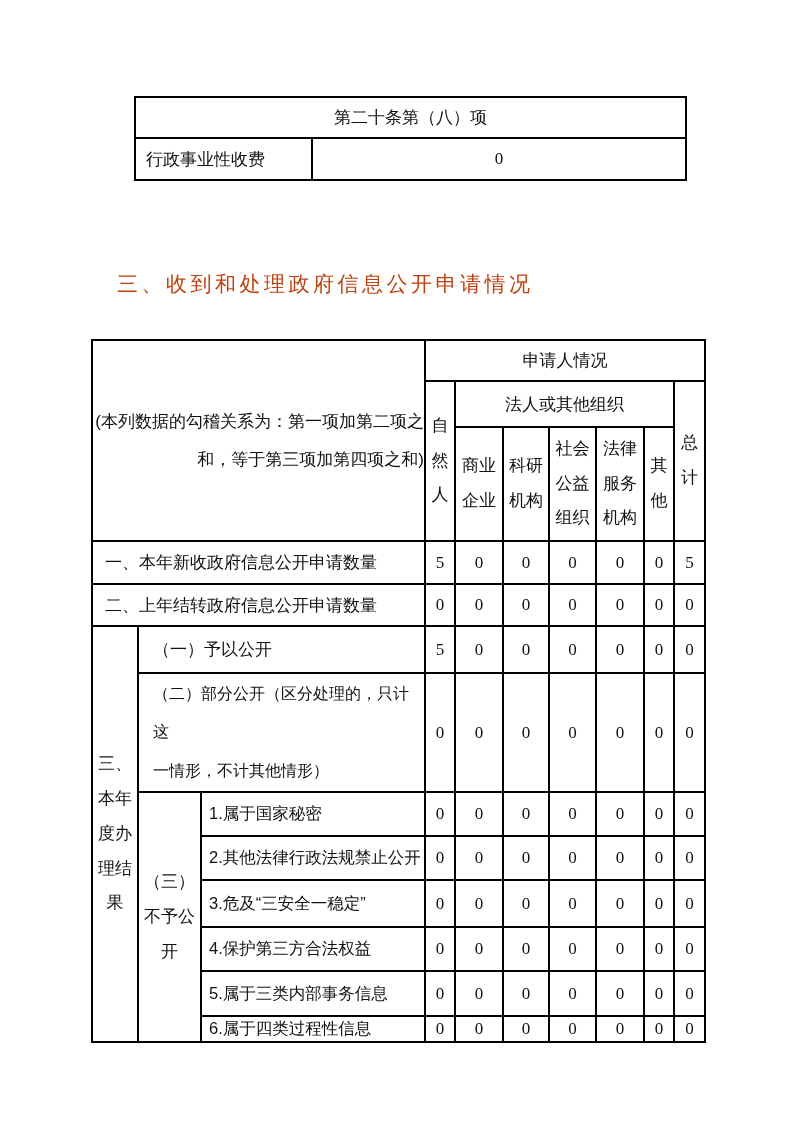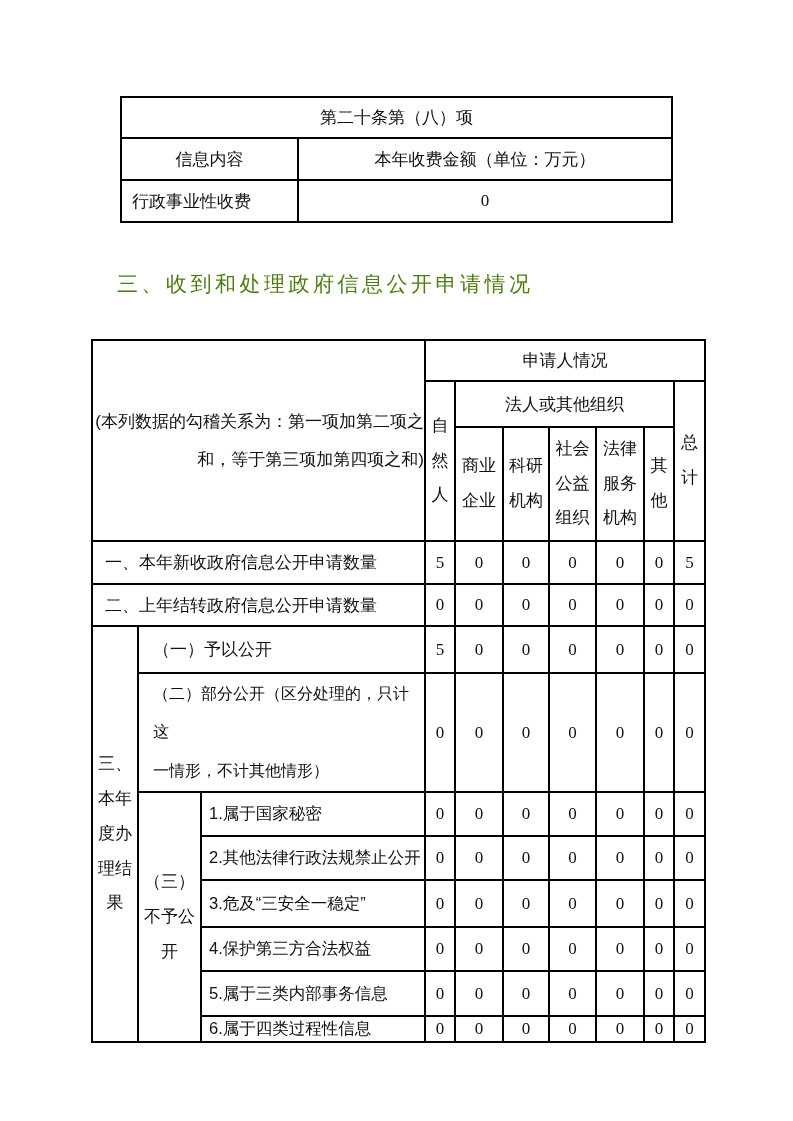--- a/index.html
+++ b/index.html
@@ -5,32 +5,32 @@
   html,body{margin:0;padding:0;background:#fff;}
   body{
     width:793px;height:1121px;position:relative;
     font-family:"Liberation Sans","DejaVu Sans",sans-serif;
     color:#111;
   }
   table{border-collapse:collapse;table-layout:fixed;}
   td{border:2px solid #000;overflow:hidden;}
 
   
-  .fee-table{position:absolute;left:120px;top:96px;width:551px;padding-left:24px;}
+  .fee-table{position:absolute;left:134px;top:96px;width:551px;padding-left:24px;}
   .fee-table td{font-size:17px;text-align:center;vertical-align:middle;}
   .fee-table .r0{height:41px;}
   .fee-table .r1{height:42px;}
   .fee-table .r2{height:42px;}
   .fee-table .label-left{text-align:left;padding-left:10px;}
   .num{font-family:"Liberation Serif","DejaVu Serif",serif;font-size:17px;}
 
   
   .section-heading{
     position:absolute;left:117px;top:270px;
-    font-size:21px;font-weight:400;color:#4d7c0f;
+    font-size:21px;font-weight:400;color:#c2410c;
     letter-spacing:3.5px;white-space:nowrap;
   }
 
   
   .req-table{position:absolute;left:91px;top:339px;width:613px;}
   .req-table td{font-size:17px;vertical-align:middle;}
   .req-table .hd{text-align:center;padding:0;line-height:2.05;}
   .c-applicant{height:37px;text-align:center;}
   .c-legalorg{text-align:center;}
   .c-natural{line-height:2.6;}
@@ -50,24 +50,20 @@
 
 <table class="fee-table">
   <colgroup>
       <col style="width:177px">
       <col style="width:374px">
     </colgroup>
   <tbody>
       <tr class="r0">
     <td colspan="2">第二十条第（八）项</td>
   </tr>
-  <tr class="r1">
-    <td>信息内容</td>
-    <td>本年收费金额（单位：万元）</td>
-  </tr>
   <tr class="r2">
     <td class="label-left">行政事业性收费</td>
     <td class="num">0</td>
   </tr>
 </tbody>
   </table>
 
 <div class="section-heading">三、收到和处理政府信息公开申请情况</div>
 
 <table class="req-table">

